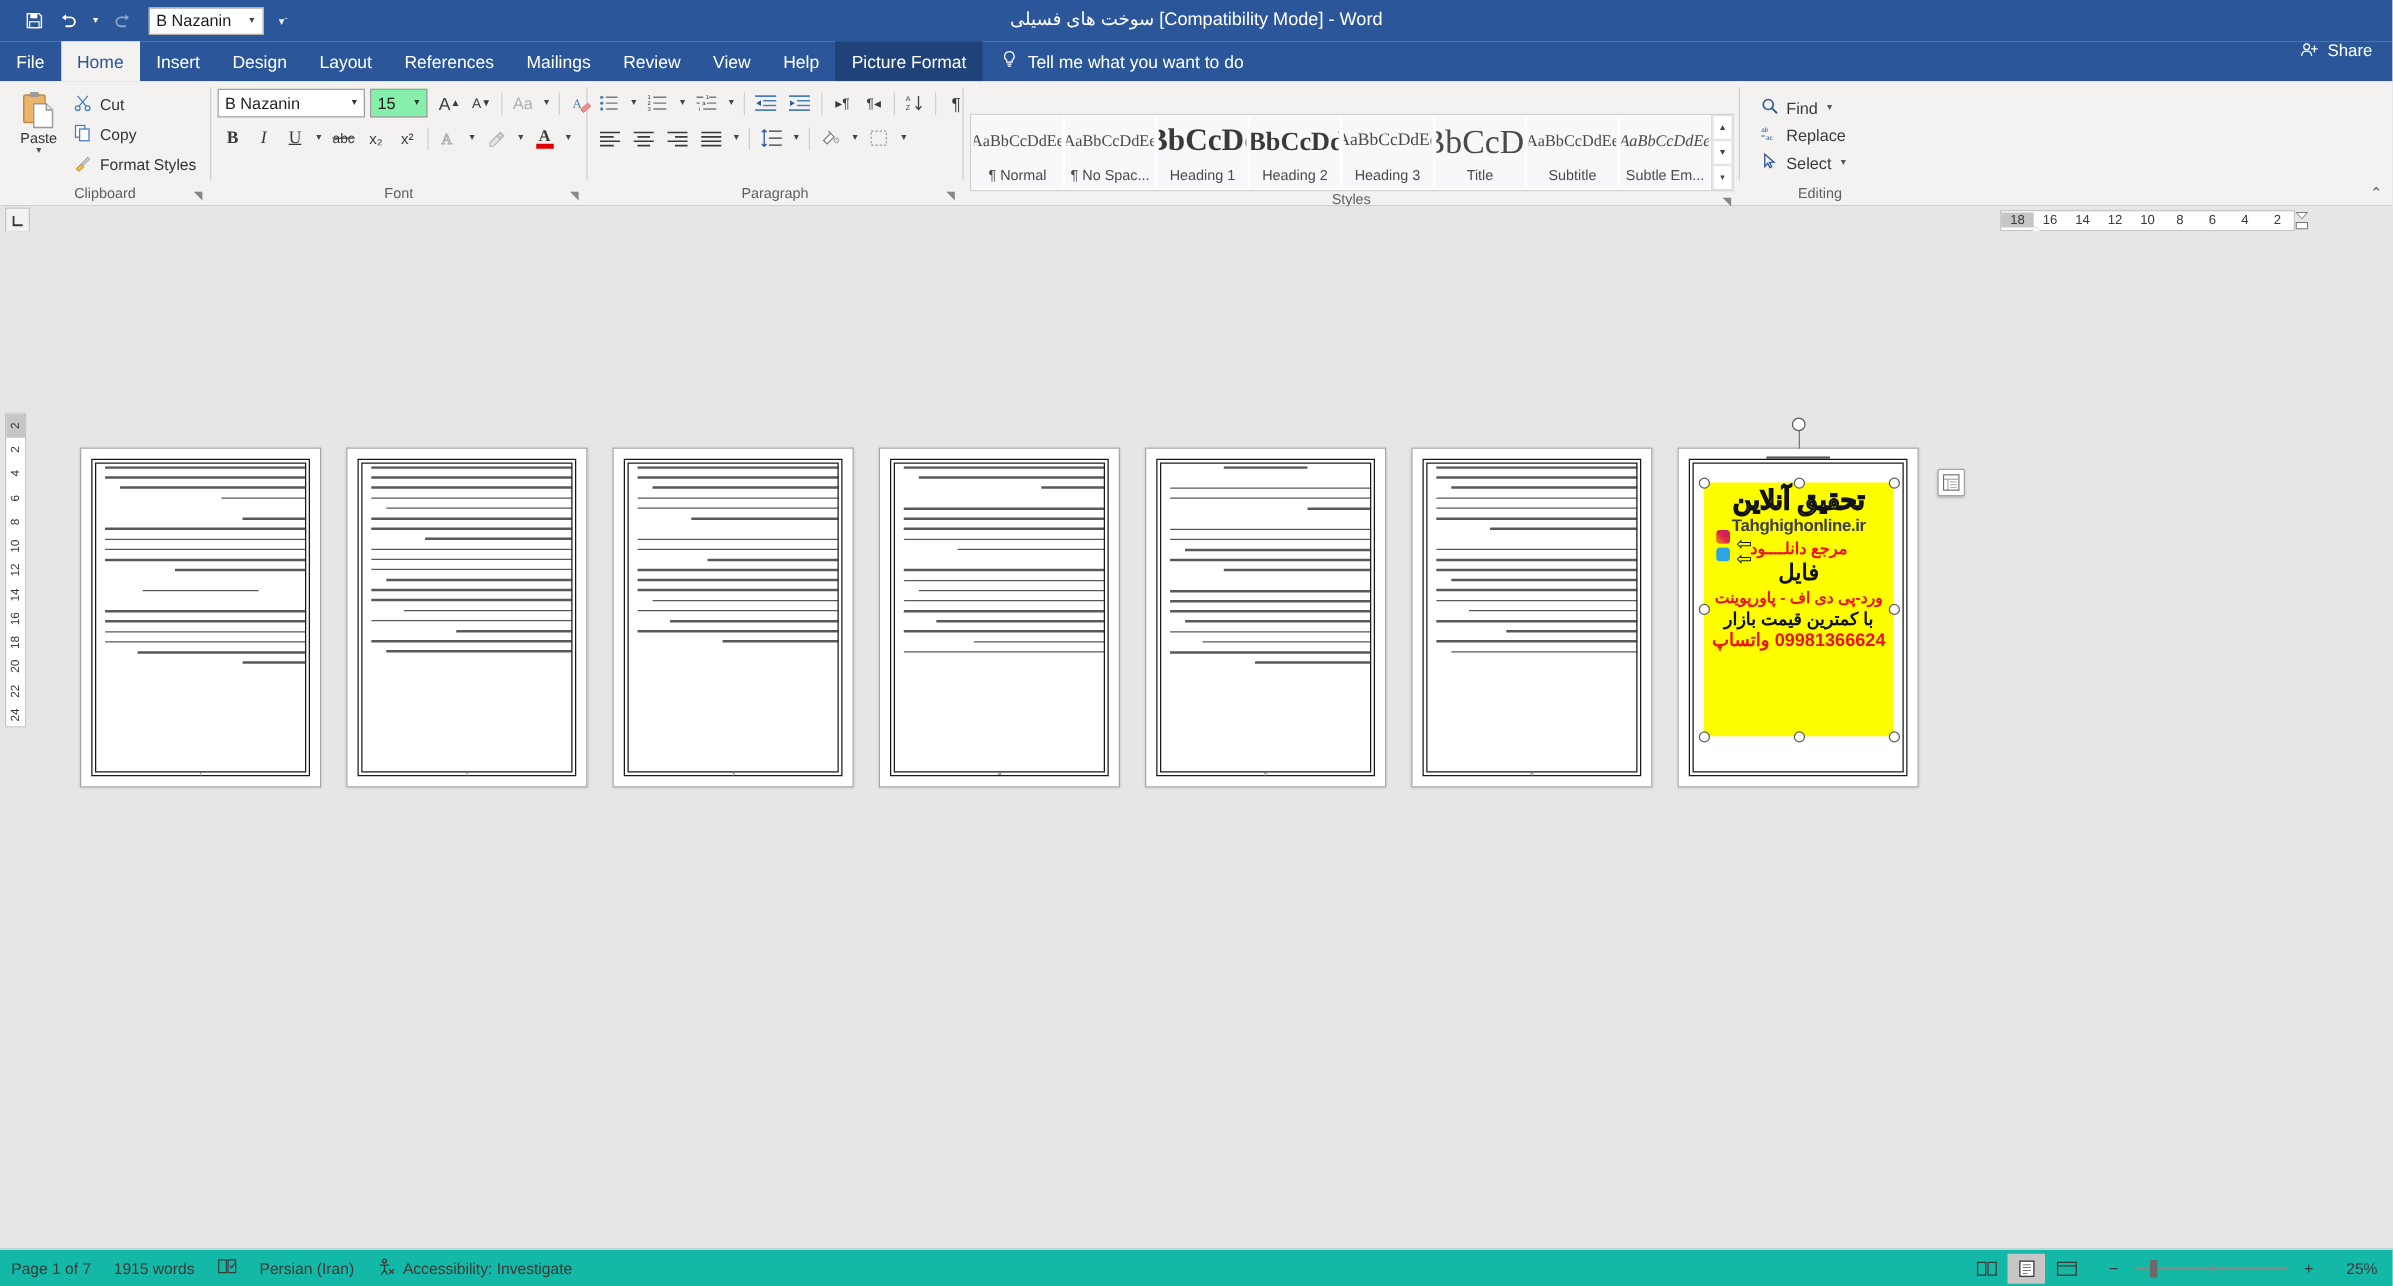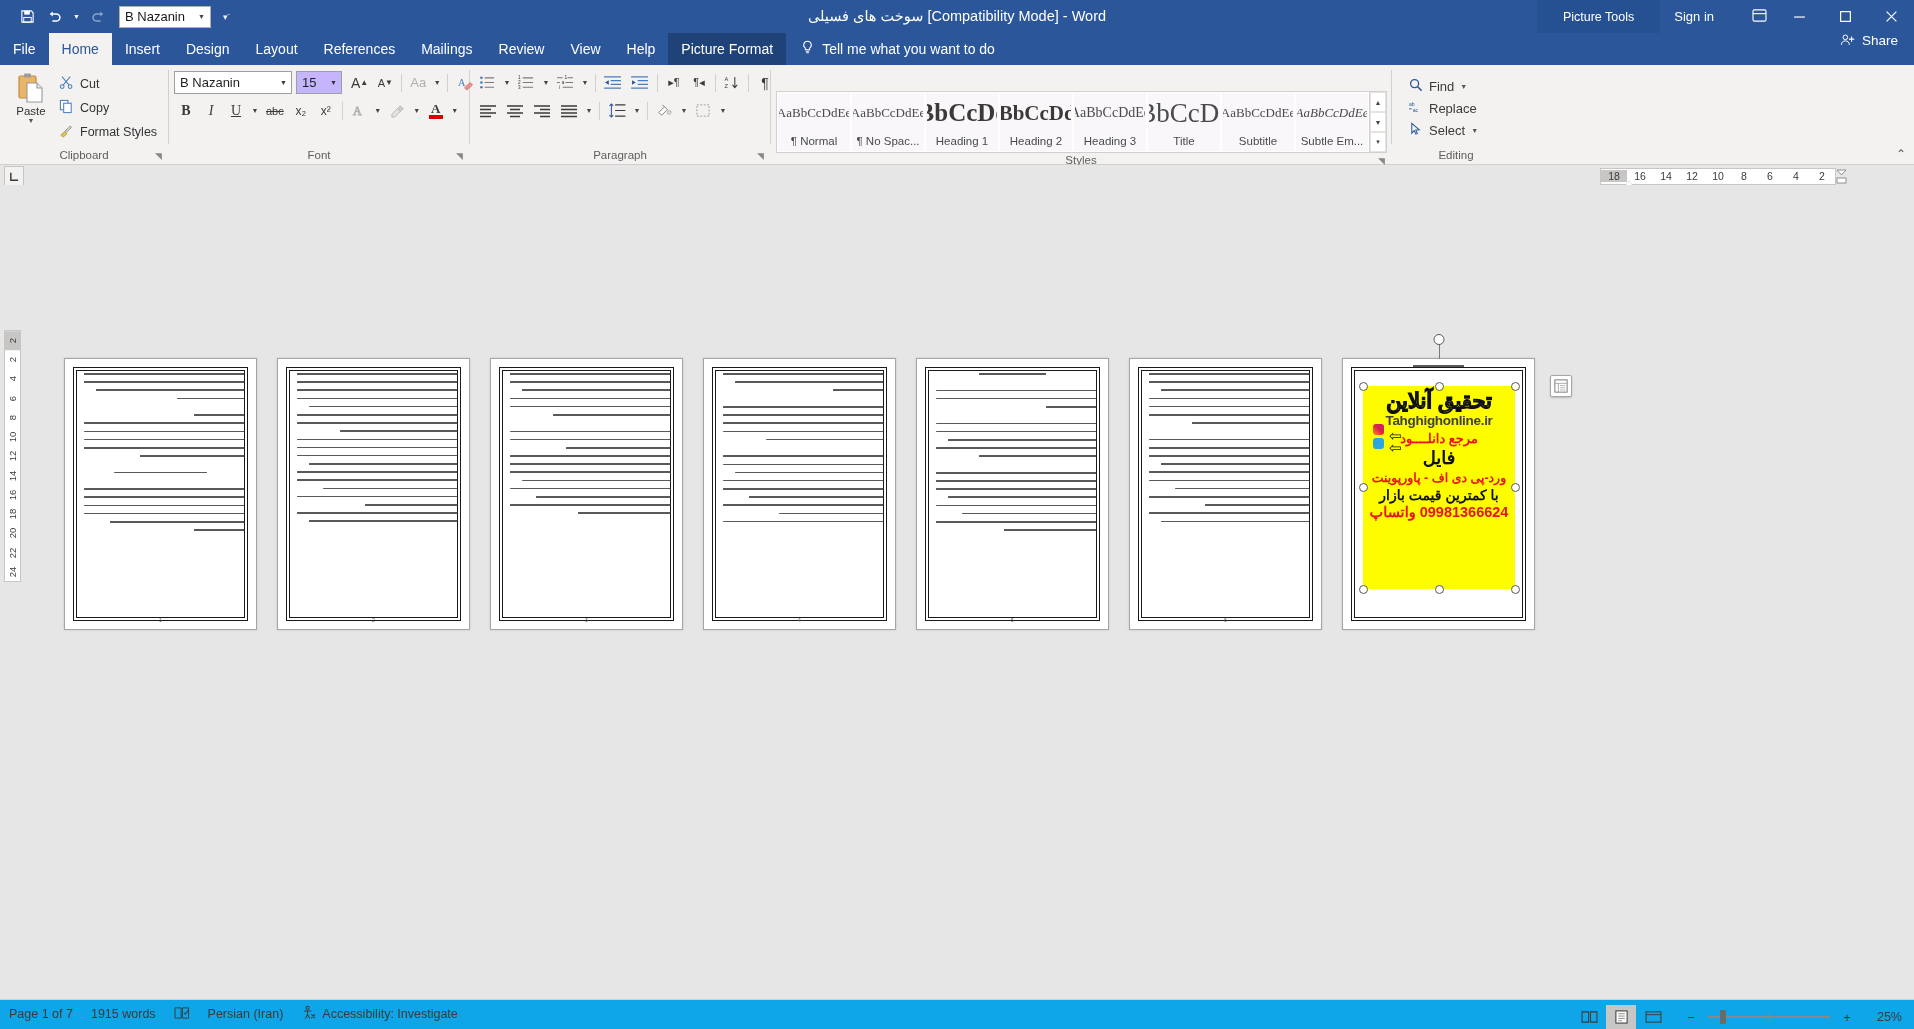--- a/index.html
+++ b/index.html
@@ -97,21 +97,21 @@
 
   
   .fgrp { display: flex; flex-direction: column; gap: 3px; }
   .frow { display: flex; align-items: center; gap: 1px; height: 25px; }
   .fname {
     width: 118px; height: 23px; border: 1px solid #a19f9d; background: #fff;
     font-size: 13px; display: flex; align-items: center; padding-left: 5px;
     position: relative; color: #201f1e;
   }
   .fsize {
-    width: 46px; height: 23px; border: 1px solid #a19f9d; background: #c4b5fd;
+    width: 46px; height: 23px; border: 1px solid #a19f9d; background: #86efac;
     font-size: 13px; display: flex; align-items: center; padding-left: 5px;
     position: relative; color: #201f1e; margin-left: 3px;
   }
   .cbarrow { position: absolute; right: 4px; font-size: 7px; color: #333; }
   .ibtn {
     min-width: 24px; height: 24px; display: flex; align-items: center;
     justify-content: center; font-size: 13px; color: #3b3a39; cursor: pointer;
     border: 1px solid transparent; padding: 0 3px;
   }
   .ibtn.dim { color: #b3b0ad; }
@@ -260,22 +260,22 @@
   .layout-btn {
     position: absolute; right: -38px; top: 16px; width: 22px; height: 22px;
     background: #fff; border: 1px solid #a6a6a6; border-radius: 2px;
     display: flex; align-items: center; justify-content: center; cursor: pointer;
     box-shadow: 0 1px 2px rgba(0,0,0,.2);
   }
 
   
   .statusbar {
     position: absolute; bottom: 0; left: 0; right: 0; height: 30px;
-    background: #0ea5e9; border-top: 1px solid #d2d0ce;
-    display: flex; align-items: flex-end; font-size: 12.5px; color: #3b3a39;
+    background: #14b8a6; border-top: 1px solid #d2d0ce;
+    display: flex; align-items: center; font-size: 12.5px; color: #3b3a39;
   }
   .sb-item { padding: 0 9px; cursor: pointer; display:flex; align-items:center; gap:5px; white-space:nowrap; height:30px; }
   .sb-right { margin-left: auto; display: flex; align-items: center; padding-right: 12px; gap: 2px; }
   .viewbtn {
     width: 30px; height: 24px; display: flex; align-items: center;
     justify-content: center; cursor: pointer; color: #3b3a39;
   }
   .viewbtn.active { background: #c8c6c4; }
   .zoomwrap { display: flex; align-items: center; gap: 8px; margin-left: 12px; }
   .zslider { width: 122px; height: 16px; position: relative; cursor: pointer; }
@@ -317,47 +317,20 @@
     <div class="qat-more">▾<span style="font-size:7px">‾</span></div>
   </div>
 
   <div class="title-center">
     <span class="rtl">سوخت های فسیلی</span>
     <span>[Compatibility Mode]</span>
     <span>-</span>
     <span>Word</span>
   </div>
 
-  <div class="title-right">
-    <div class="pic-tools-tab">
-      <span>Picture Tools</span>
-    </div>
-    <div class="signin">Sign in</div>
-    <div class="ribbon-display">
-      <svg width="15" height="13" viewBox="0 0 16 14">
-          <rect x="1" y="1" width="14" height="12" rx="1.5" fill="none" stroke="#fff" stroke-width="1.2"></rect>
-          <path d="M1 5h14" stroke="#fff" stroke-width="1.2"></path>
-        </svg>
-    </div>
-    <div class="wbtn">
-      <svg width="13" height="13" viewBox="0 0 12 12">
-          <path d="M1 6.5h10" stroke="#fff" stroke-width="1.1"></path>
-        </svg>
-    </div>
-    <div class="wbtn">
-      <svg width="13" height="13" viewBox="0 0 12 12">
-          <rect x="1.5" y="1.5" width="9" height="9" fill="none" stroke="#fff" stroke-width="1.1"></rect>
-        </svg>
-    </div>
-    <div class="wbtn close">
-      <svg width="13" height="13" viewBox="0 0 12 12">
-          <path d="M1.5 1.5l9 9M10.5 1.5l-9 9" stroke="#fff" stroke-width="1.15"></path>
-        </svg>
-    </div>
-  </div>
 </div>
 
 <div class="tabsrow">
   <div class="tab">File</div>
   <div class="tab active">Home</div>
   <div class="tab">Insert</div>
   <div class="tab">Design</div>
   <div class="tab">Layout</div>
   <div class="tab">References</div>
   <div class="tab">Mailings</div>

